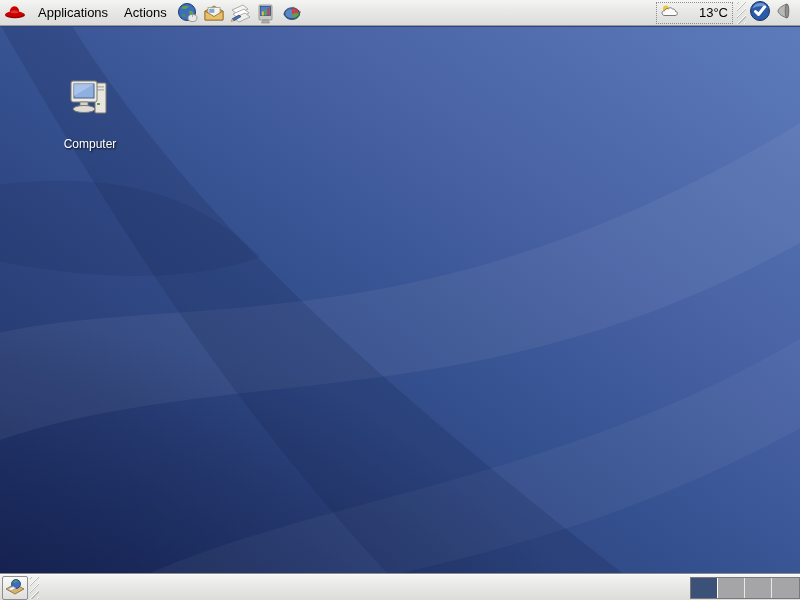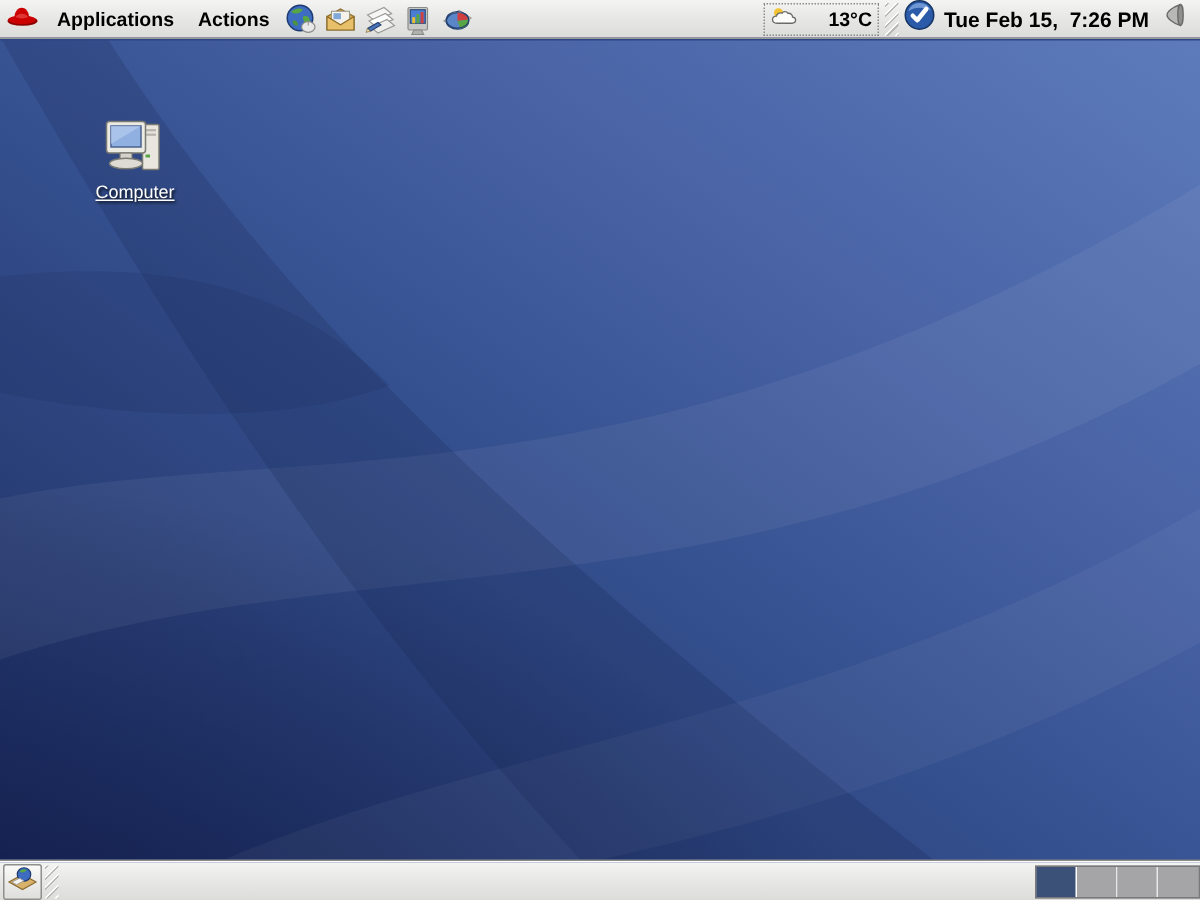--- a/index.html
+++ b/index.html
@@ -6,21 +6,21 @@
   html,body { width:800px; height:600px; overflow:hidden;
               font-family:"Liberation Sans", sans-serif; }
   .screen { position:relative; width:800px; height:600px; background:#2d4484; }
 
   
   .panel {
     position:absolute; left:0; width:800px; height:26px;
     background:linear-gradient(to bottom,#f4f4f2 0%,#e8e8e6 45%,#dcdcda 100%);
     display:flex; align-items:center;
   }
-  .panel.top    { top:0;  border-bottom:1px solid #9a9a98;font-weight:bold; }
+  .panel.top    { top:0;  border-bottom:1px solid #9a9a98; }
   .panel.bottom { bottom:0; border-top:1px solid #fcfcfc; box-shadow:0 -1px 0 #8a8a88; }
 
   .menu-item {
     font-size:13px; color:#000; padding:0 8px; height:26px;
     display:flex; align-items:center; cursor:default; white-space:pre;
   }
   .launcher { width:26px; height:26px; display:flex; align-items:center; justify-content:center; }
   .launcher svg { display:block; }
   .redhat-btn { width:30px; height:26px; display:flex; align-items:center; justify-content:center; }
 
@@ -44,23 +44,22 @@
       radial-gradient(130% 110% at 0% 115%, rgba(10,20,60,.55) 0%, rgba(10,20,60,0) 55%),
       linear-gradient(215deg,#5d7bba 0%,#4a64a6 30%,#35508f 55%,#2a4079 75%,#1d2c60 100%);
   }
   .swirl { position:absolute; inset:0; }
 
   .desktop-icon {
     position:absolute; left:30px; width:120px; text-align:center; cursor:default;
   }
   .desktop-icon .glyph { height:44px; display:flex; align-items:flex-end; justify-content:center; }
   .desktop-icon .label {
-    margin-top:0; font-size:12px; color:#fff;
+    margin-top:16px; font-size:12px; color:#fff;
     text-shadow:1px 1px 2px rgba(0,0,0,.9);
-    text-decoration:underline;
   }
 
   
   .show-desktop-btn {
     width:26px; height:24px; margin-left:2px;
     border:1px solid #8f8f8d; border-radius:2px;
     background:linear-gradient(to bottom,#fafaf8,#dededc);
     display:flex; align-items:center; justify-content:center;
   }
   .pager { display:flex; height:22px; margin-right:0;
@@ -168,21 +167,20 @@
     <div class="applet-update">
       <span>
         <svg width="22" height="22" viewBox="0 0 22 22">
           <circle cx="11" cy="11" r="9.5" fill="#2a5aa8" stroke="#163562" stroke-width="1"></circle>
           <path d="M3.5 8.5 A 8 8 0 0 1 18.5 8 C14 5.5 8 5.5 3.5 8.5 Z" fill="#7aa2dc" opacity="0.85"></path>
           <path d="M6.5 11.5 L9.5 14.5 L15.5 7" fill="none" stroke="#ffffff" stroke-width="3" stroke-linecap="round" stroke-linejoin="round"></path>
         </svg>
       </span>
     </div>
 
-    <div class="clock-label">Tue Feb 15,  7:26 PM</div>
 
     <div class="applet-volume">
       <span>
         <svg width="16" height="18" viewBox="0 0 16 18">
           <path d="M12 2 C6 4 3 7 3 9 C3 11 6 14 12 16 C13.5 12 13.5 6 12 2 Z" fill="#b8b8b6" stroke="#6a6a68" stroke-width="0.9"></path>
           <ellipse cx="12" cy="9" rx="1.8" ry="7" fill="#8f8f8d" stroke="#6a6a68" stroke-width="0.9"></ellipse>
         </svg>
       </span>
     </div>
   </div>

